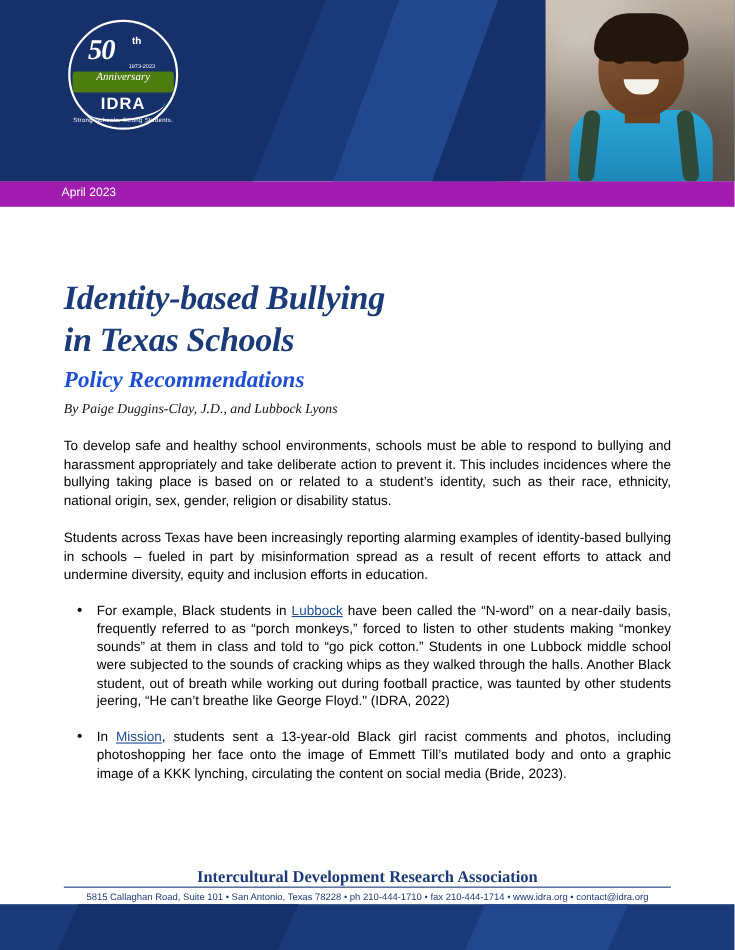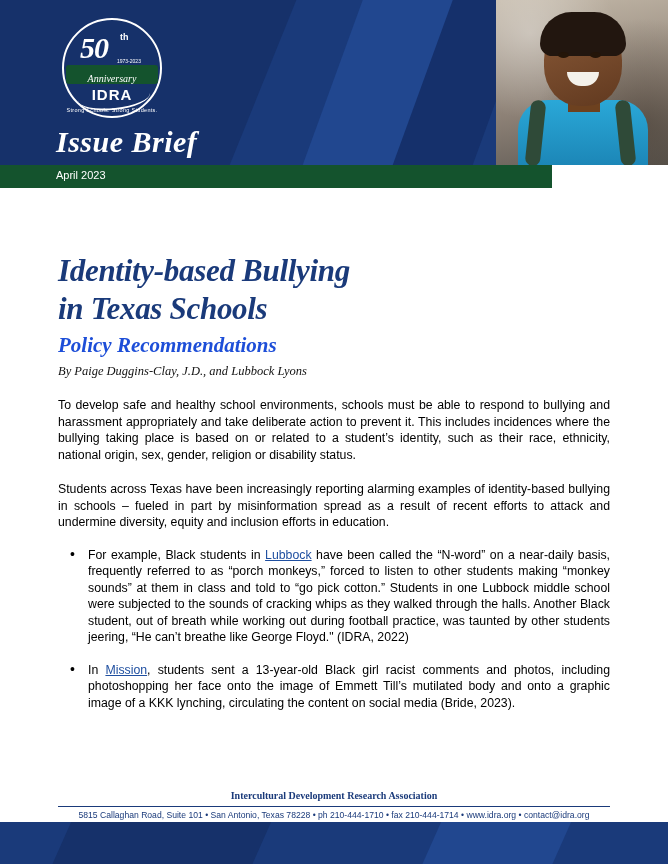--- a/index.html
+++ b/index.html
@@ -126,21 +126,21 @@
     left: 6px; top: 0;
     width: 100px; height: 100px;
     border-radius: 50%;
     border: 2px solid #ffffff;
   }
   .logo-50 {
     position: absolute;
     left: 24px; top: 13px;
     color: #ffffff;
     font-family: "Liberation Serif", serif;
-    font-size: 30px;
+    font-size: 26px;
     font-weight: bold;
     font-style: italic;
     letter-spacing: -1px;
   }
   .logo-th {
     position: absolute;
     left: 64px; top: 14px;
     color: #ffffff;
     font-size: 9px;
     font-weight: bold;
@@ -148,24 +148,24 @@
   .logo-years {
     position: absolute;
     left: 61px; top: 40px;
     color: #ffffff;
     font-size: 5px;
   }
   .logo-ribbon {
     position: absolute;
     left: 10px; top: 47px;
     width: 92px; height: 19px;
-    background: #14532d;
+    background: #4d7c0f;
     border-radius: 3px;
     display: flex;
-    align-items: flex-end;
+    align-items: flex-start;
     justify-content: center;
   }
   .logo-ribbon span {
     color: #ffffff;
     font-family: "Liberation Serif", serif;
     font-style: italic;
     font-size: 10px;
   }
   .logo-idra {
     position: absolute;
@@ -204,22 +204,22 @@
     font-weight: bold;
     font-style: italic;
     font-size: 30px;
     letter-spacing: 0.5px;
   }
 
   
   .datebar {
     position: absolute;
     left: 0; top: 165px;
-    width: 552px; height: 23px;
-    background: #14532d;
+    width: 668px; height: 23px;
+    background: #a21caf;
   }
   .datebar span {
     position: absolute;
     left: 56px; top: 4px;
     color: #ffffff;
     font-size: 11px;
   }
 
   
   .content {
@@ -294,21 +294,21 @@
     width: 668px;
     height: 80px;
   }
   .footer-org {
     position: absolute;
     left: 0; top: 6px;
     width: 668px;
     text-align: center;
     font-family: "Liberation Serif", serif;
     font-weight: bold;
-    font-size: 10px;
+    font-size: 15px;
     color: #1a3a7a;
   }
   .footer-rule {
     position: absolute;
     left: 58px; top: 22px;
     width: 552px;
     height: 1px;
     background: #1a3a7a;
   }
   .footer-contact {
@@ -371,21 +371,20 @@
       <div class="logo-th">th</div>
       <div class="logo-years">1973-2023</div>
       <div class="logo-ribbon">
         <span>Anniversary</span>
       </div>
       <div class="logo-swoosh"></div>
       <div class="logo-idra">IDRA</div>
       <div class="logo-tag">Strong Schools. Strong Students.</div>
     </div>
 
-    <div class="issue-brief">Issue Brief</div>
   </div>
 
   <div class="datebar">
     <span>April 2023</span>
   </div>
 
   <div class="content">
     <h1 class="title">
       <span>Identity-based Bullying</span><br>
       <span>in Texas Schools</span>

